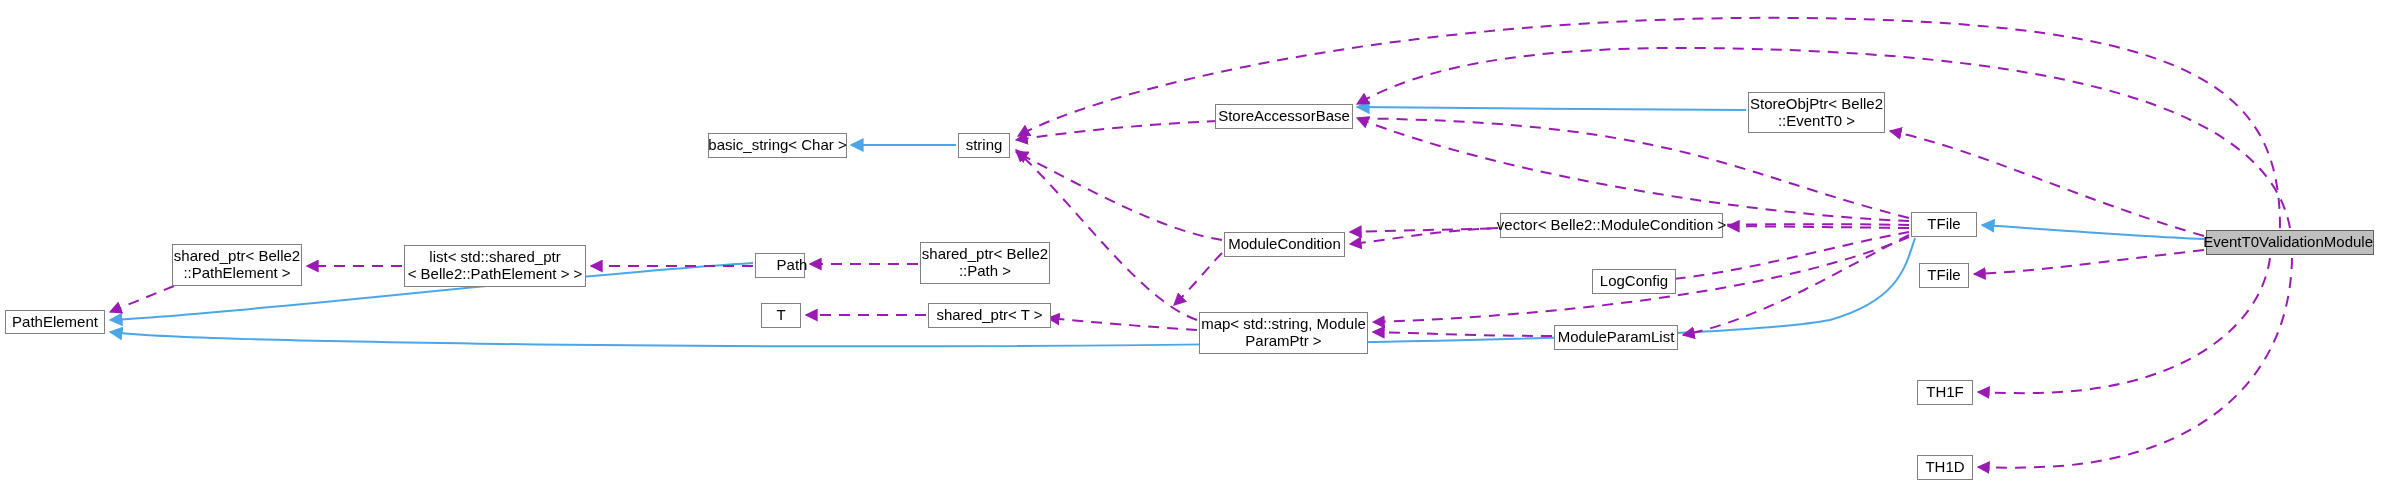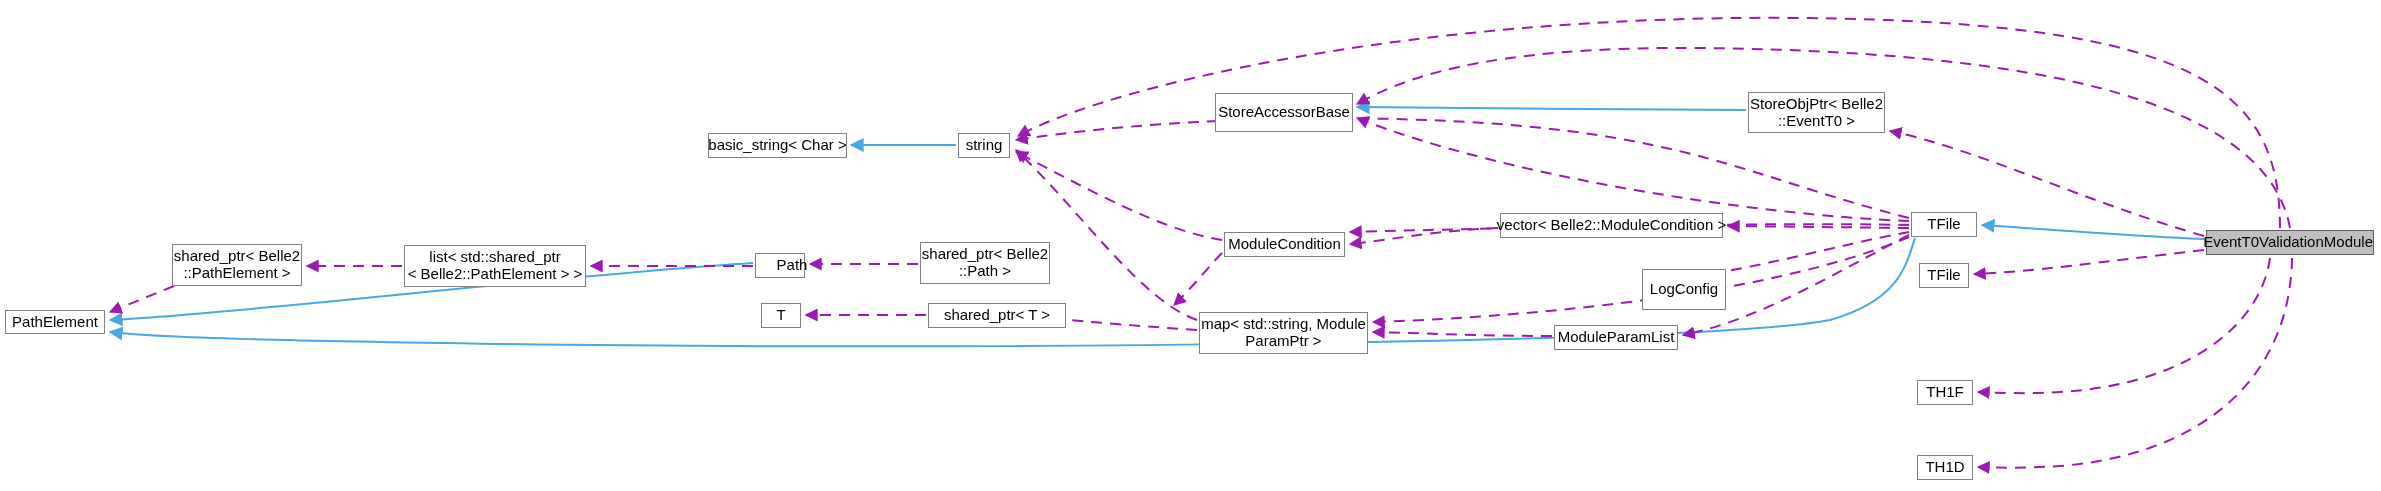--- a/index.html
+++ b/index.html
@@ -101,27 +101,27 @@
       <div class="node" style="left: 172px; top: 244px; width: 130px; height: 42px;"><span class="node-label">shared_ptr&lt; Belle2
 ::PathElement &gt;</span></div>
       <div class="node" style="left: 404px; top: 245px; width: 182px; height: 42px;"><span class="node-label">list&lt; std::shared_ptr
 &lt; Belle2::PathElement &gt; &gt;</span></div>
       <div class="node" style="left: 708px; top: 133px; width: 139px; height: 25px;"><span class="node-label">basic_string&lt; Char &gt;</span></div>
       <div class="node" style="left: 755px; top: 253px; width: 50px; height: 25px; padding-left: 24px;"><span class="node-label">Path</span></div>
       <div class="node" style="left: 761px; top: 303px; width: 40px; height: 25px;"><span class="node-label">T</span></div>
       <div class="node" style="left: 958px; top: 133px; width: 52px; height: 25px;"><span class="node-label">string</span></div>
       <div class="node" style="left: 920px; top: 242px; width: 130px; height: 42px;"><span class="node-label">shared_ptr&lt; Belle2
 ::Path &gt;</span></div>
-      <div class="node" style="left: 928px; top: 303px; width: 138px; height: 25px;"><span class="node-label">shared_ptr&lt; T &gt;</span></div>
-      <div class="node" style="left: 1215px; top: 93px; width: 138px; height: 39px;"><span class="node-label">StoreAccessorBase</span></div>
+      <div class="node" style="left: 928px; top: 303px; width: 123px; height: 25px;"><span class="node-label">shared_ptr&lt; T &gt;</span></div>
+      <div class="node" style="left: 1215px; top: 104px; width: 138px; height: 25px;"><span class="node-label">StoreAccessorBase</span></div>
       <div class="node" style="left: 1224px; top: 232px; width: 121px; height: 25px;"><span class="node-label">ModuleCondition</span></div>
       <div class="node" style="left: 1199px; top: 312px; width: 169px; height: 42px;"><span class="node-label">map&lt; std::string, Module
 ParamPtr &gt;</span></div>
       <div class="node" style="left: 1500px; top: 213px; width: 223px; height: 25px;"><span class="node-label">vector&lt; Belle2::ModuleCondition &gt;</span></div>
-      <div class="node" style="left: 1642px; top: 269px; width: 84px; height: 41px;"><span class="node-label">LogConfig</span></div>
+      <div class="node" style="left: 1592px; top: 269px; width: 84px; height: 25px;"><span class="node-label">LogConfig</span></div>
       <div class="node" style="left: 1554px; top: 325px; width: 124px; height: 25px;"><span class="node-label">ModuleParamList</span></div>
       <div class="node" style="left: 1748px; top: 92px; width: 137px; height: 41px;"><span class="node-label">StoreObjPtr&lt; Belle2
 ::EventT0 &gt;</span></div>
       <div class="node" style="left: 1911px; top: 212px; width: 66px; height: 25px;"><span class="node-label">TFile</span></div>
       <div class="node" style="left: 1919px; top: 263px; width: 50px; height: 25px;"><span class="node-label">TFile</span></div>
       <div class="node" style="left: 1917px; top: 380px; width: 56px; height: 25px;"><span class="node-label">TH1F</span></div>
       <div class="node" style="left: 1917px; top: 455px; width: 56px; height: 25px;"><span class="node-label">TH1D</span></div>
       <div class="node highlight" style="left: 2206px; top: 230px; width: 168px; height: 25px;"><span class="node-label">EventT0ValidationModule</span></div>
     </div>
 

